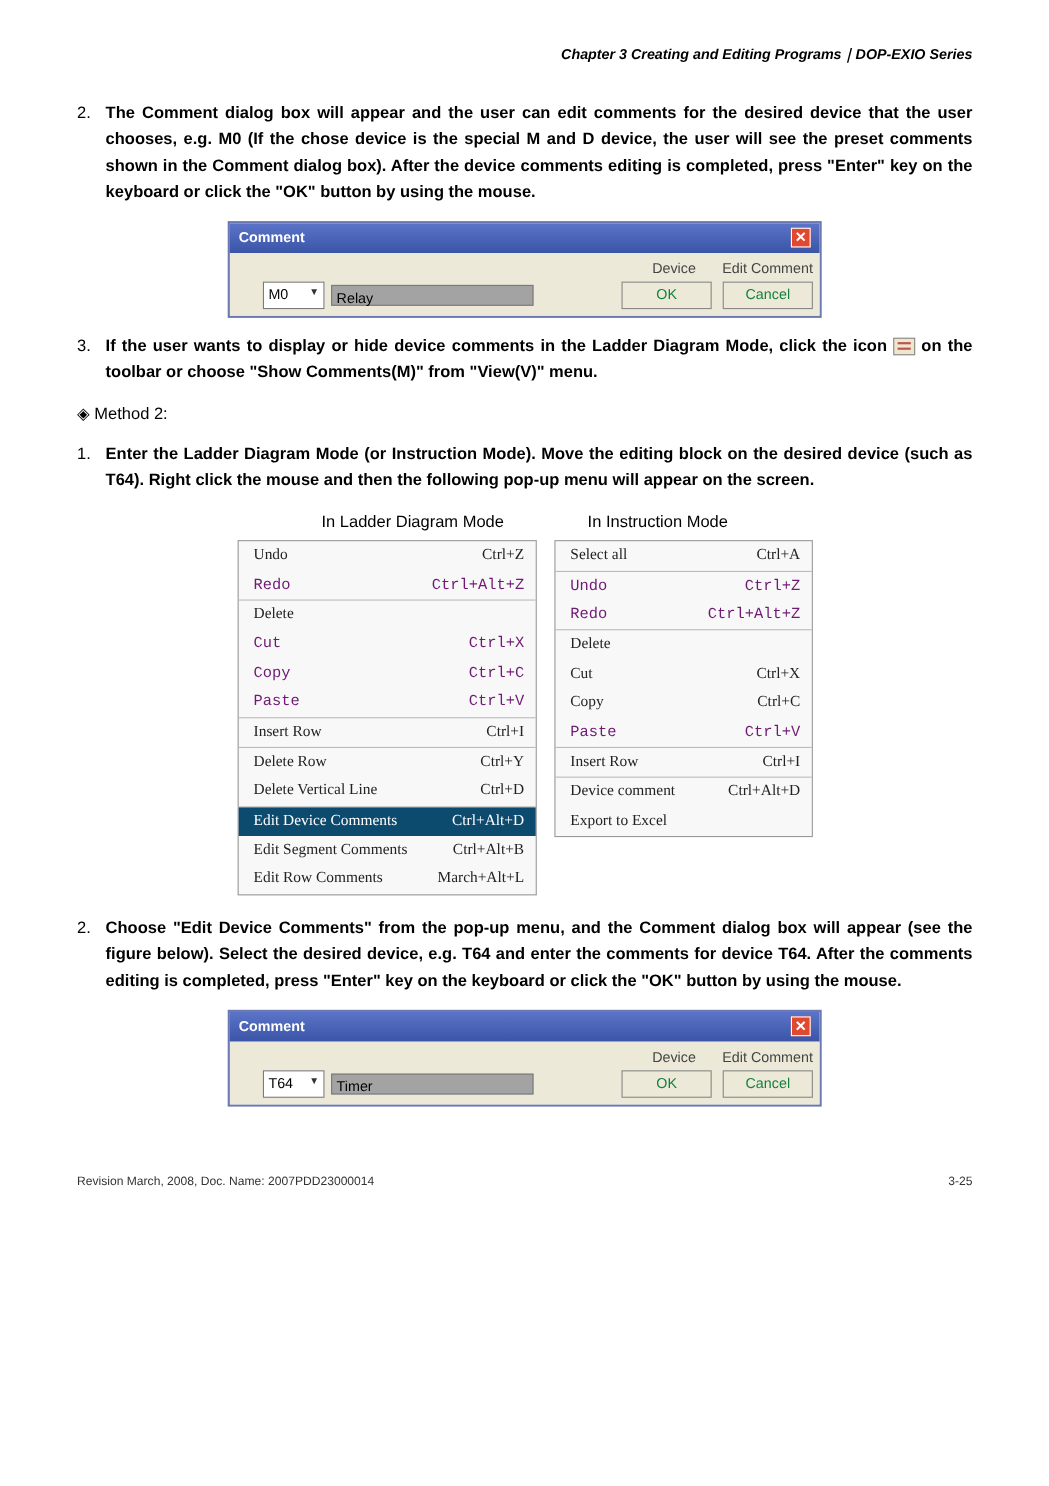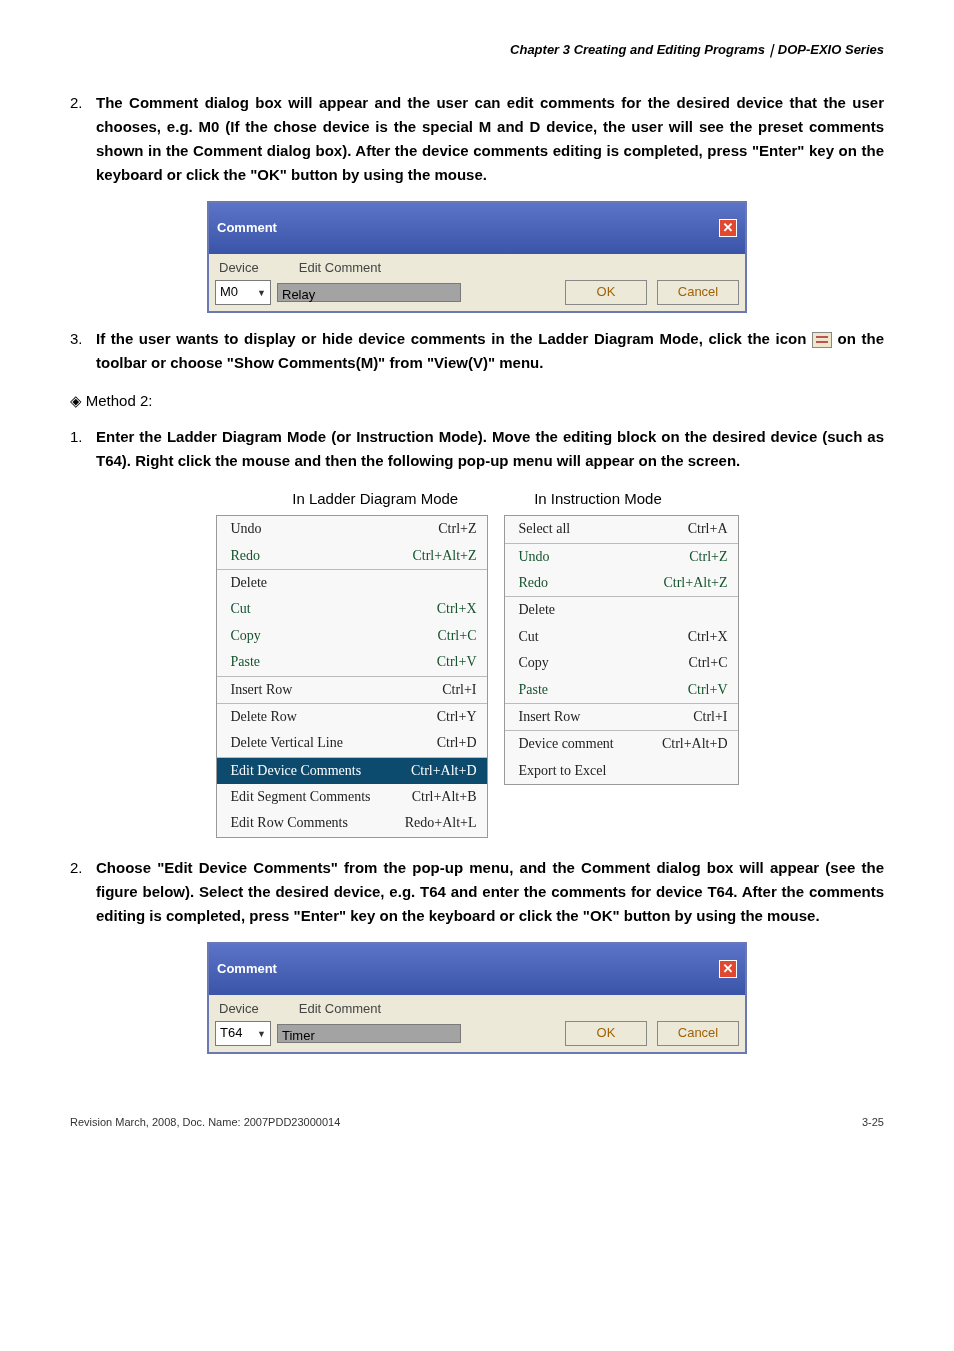--- a/index.html
+++ b/index.html
@@ -37,21 +37,21 @@
   }
   .dialog {
     margin: 14px auto;
     width: 540px;
     border: 2px solid #6a78b4;
   }
   .dialog-title {
     background: linear-gradient(#5b74c8, #3a54a8);
     color: #fff;
     font-weight: bold;
-    padding: 15px 8px;
+    padding: 3px 8px;
     display: flex;
     justify-content: space-between;
     align-items: center;
     font-size: 13px;
   }
   .close-x {
     background: #e04830;
     color: #fff;
     width: 18px;
     height: 18px;
@@ -65,57 +65,59 @@
   }
   .dialog-body {
     background: #ece9d8;
     padding: 4px 6px 6px 6px;
     display: flex;
     flex-direction: column;
     gap: 2px;
   }
   .dialog-row1 {
     display: flex;
-    gap: 40px;
+    gap: 24px;
     font-size: 13px;
     color: #444;
     padding-left: 4px;
+    justify-content: flex-end;
   }
   .dialog-row2 {
     display: flex;
     align-items: center;
     gap: 6px;
   }
   .select-mock {
     background: #fff;
     border: 1px solid #7a7a7a;
     padding: 1px 4px;
     width: 56px;
     display: inline-flex;
     justify-content: space-between;
-    align-items: center;
-    font-size: 13px;
+    align-items: flex-start;
+    font-size: 13px;
+    margin-left: 24px;
   }
   .tri { font-size: 9px; color: #333; }
   .edit-mock {
     background: #a3a3a3;
     border: 1px solid #7a7a7a;
     padding: 1px 4px;
     width: 184px;
     font-size: 13px;
     height: 19px;
   }
   .btn {
     background: #ece9d8;
     border: 1px solid #888;
     padding: 1px 0;
     width: 82px;
     text-align: center;
     font-size: 13px;
-    color: #a16207;
+    color: #15803d;
   }
   .btn-row { display: flex; gap: 10px; margin-left: auto; }
   .inline-icon {
     display: inline-block;
     width: 20px;
     height: 16px;
     border: 1px solid #888;
     background: #efe6cc;
     vertical-align: middle;
     position: relative;
@@ -154,21 +156,21 @@
     width: 272px;
   }
   .menu.small { width: 235px; }
   .menu .sep { border-top: 1px solid #bbb; margin: 0; }
   .menu-item {
     display: flex;
     justify-content: space-between;
     padding: 2px 10px 2px 14px;
     color: #222;
   }
-  .menu-item.disabled { color: #14532d; }
+  .menu-item.disabled { color: #701a75; font-family: Liberation Mono, monospace; }
   .menu-item.highlight {
     background: #0c4a6e;
     color: #fff;
   }
   .footer {
     display: flex;
     justify-content: space-between;
     font-size: 11px;
     color: #333;
     margin-top: 60px;
@@ -284,21 +286,21 @@
         <div class="menu-item highlight">
           <span>Edit Device Comments</span>
           <span>Ctrl+Alt+D</span>
         </div>
         <div class="menu-item ">
           <span>Edit Segment Comments</span>
           <span>Ctrl+Alt+B</span>
         </div>
         <div class="menu-item ">
           <span>Edit Row Comments</span>
-          <span>Redo+Alt+L</span>
+          <span>March+Alt+L</span>
         </div>
       </div>
   </div>
 
   <div class="menu small">
     <div>
         <div class="menu-item ">
           <span>Select all</span>
           <span>Ctrl+A</span>
         </div>

